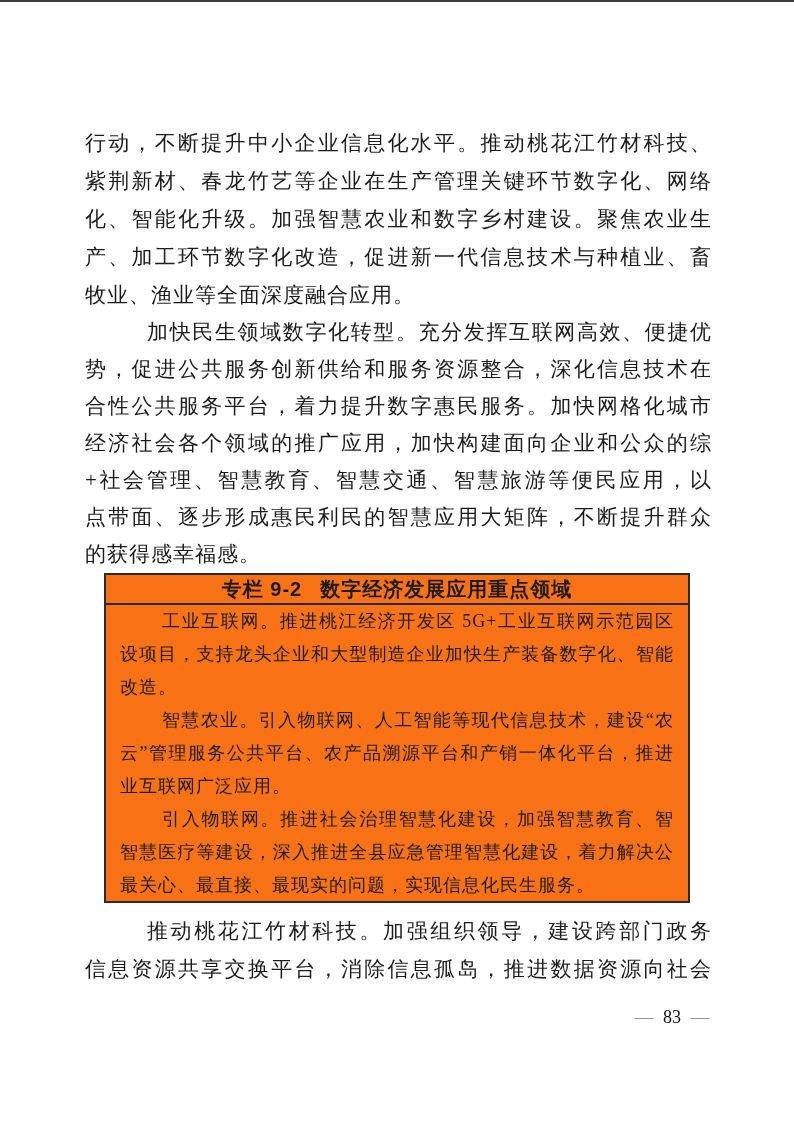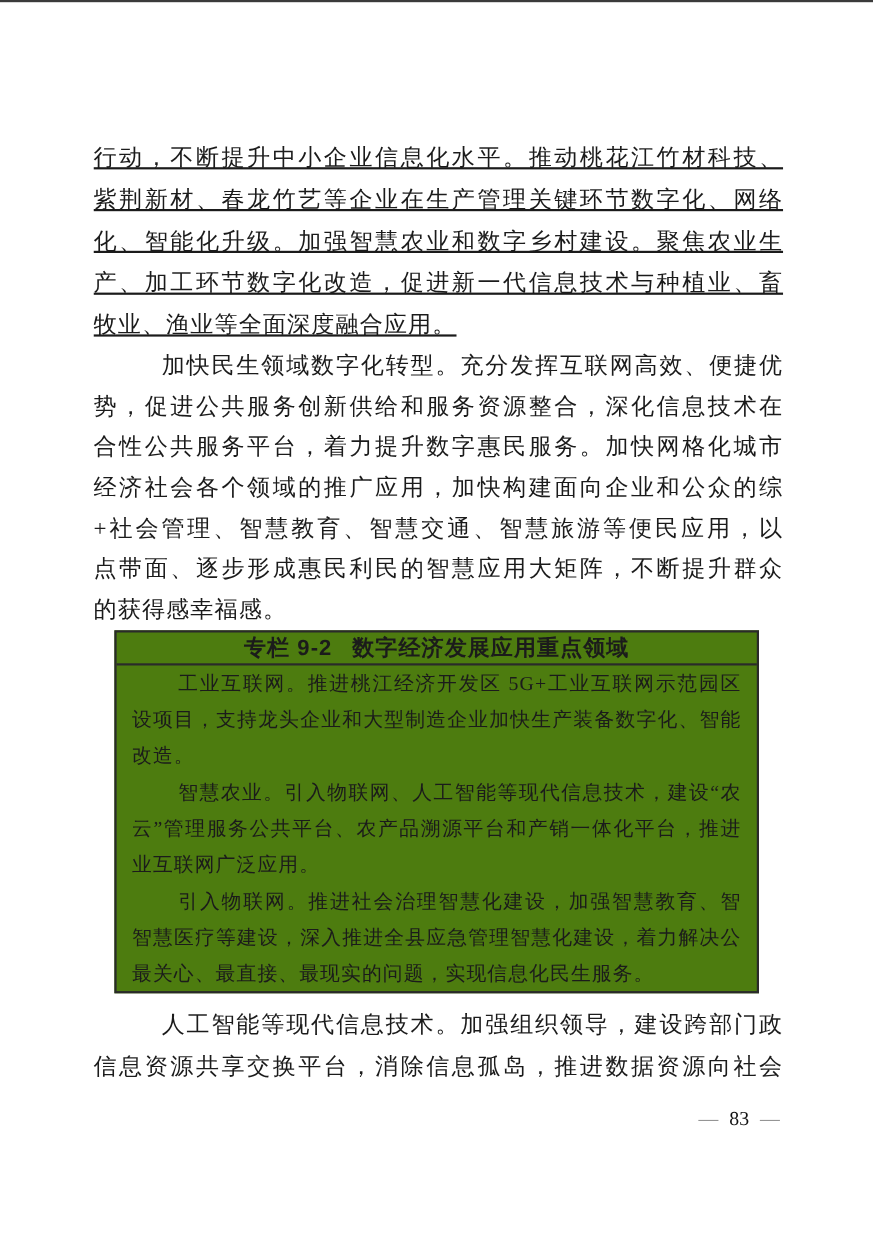--- a/index.html
+++ b/index.html
@@ -18,21 +18,21 @@
     width: 794px; height: 2px;
     background: #3a3a3a;
   }
   .body-block {
     position: absolute;
     left: 85px;
     width: 627px;
     font-size: 21px;
     letter-spacing: 1px;
   }
-  #para1 { top: 124px; line-height: 38px; text-decoration: underline; }
+  #para1 { top: 124px; line-height: 38px; }
   #para2 { top: 314px; line-height: 37px; }
   #para3 { top: 912px; line-height: 38px; }
   .line {
     text-align: justify;
     text-align-last: justify;
     overflow: hidden;
   }
   #para1 .line, #para3 .line { height: 38px; }
   #para2 .line { height: 37px; }
   .line.last {
@@ -42,21 +42,21 @@
   .lead { font-weight: normal; margin-top: 40px; }
 
   .col-box {
     position: absolute;
     left: 104px;
     top: 573px;
     width: 586px;
     height: 330px;
     border: 2px solid #2a2a2a;
     box-sizing: border-box;
-    background: #4d7c0f;
+    background: #f97316;
   }
   .col-box-header {
     height: 28px;
     line-height: 28px;
     border-bottom: 2px solid #2a2a2a;
     text-align: center;
     text-align-last: center;
     font-family: "Liberation Sans", "DejaVu Sans", sans-serif;
     font-weight: bold;
     font-size: 20px;
@@ -130,21 +130,21 @@
       <div class="line indent">
         <span class="lead">引入物联网。</span><span>推进社会治理智慧化建设，加强智慧教育、智慧文化、</span>
       </div>
       <div class="line">智慧医疗等建设，深入推进全县应急管理智慧化建设，着力解决公众</div>
       <div class="line last">最关心、最直接、最现实的问题，实现信息化民生服务。</div>
     </div>
   </div>
 
   <div class="body-block" id="para3">
     <div class="line indent">
-      <span class="lead">人工智能等现代信息技术。</span><span>加强组织领导，建设跨部门政务</span>
+      <span class="lead">推动桃花江竹材科技。</span><span>加强组织领导，建设跨部门政务</span>
     </div>
     <div class="line">信息资源共享交换平台，消除信息孤岛，推进数据资源向社会</div>
   </div>
 
   <div class="page-number">
     <span class="dash">—</span><span class="num">83</span><span class="dash">—</span>
   </div>
 </div>
 
 </body></html>

